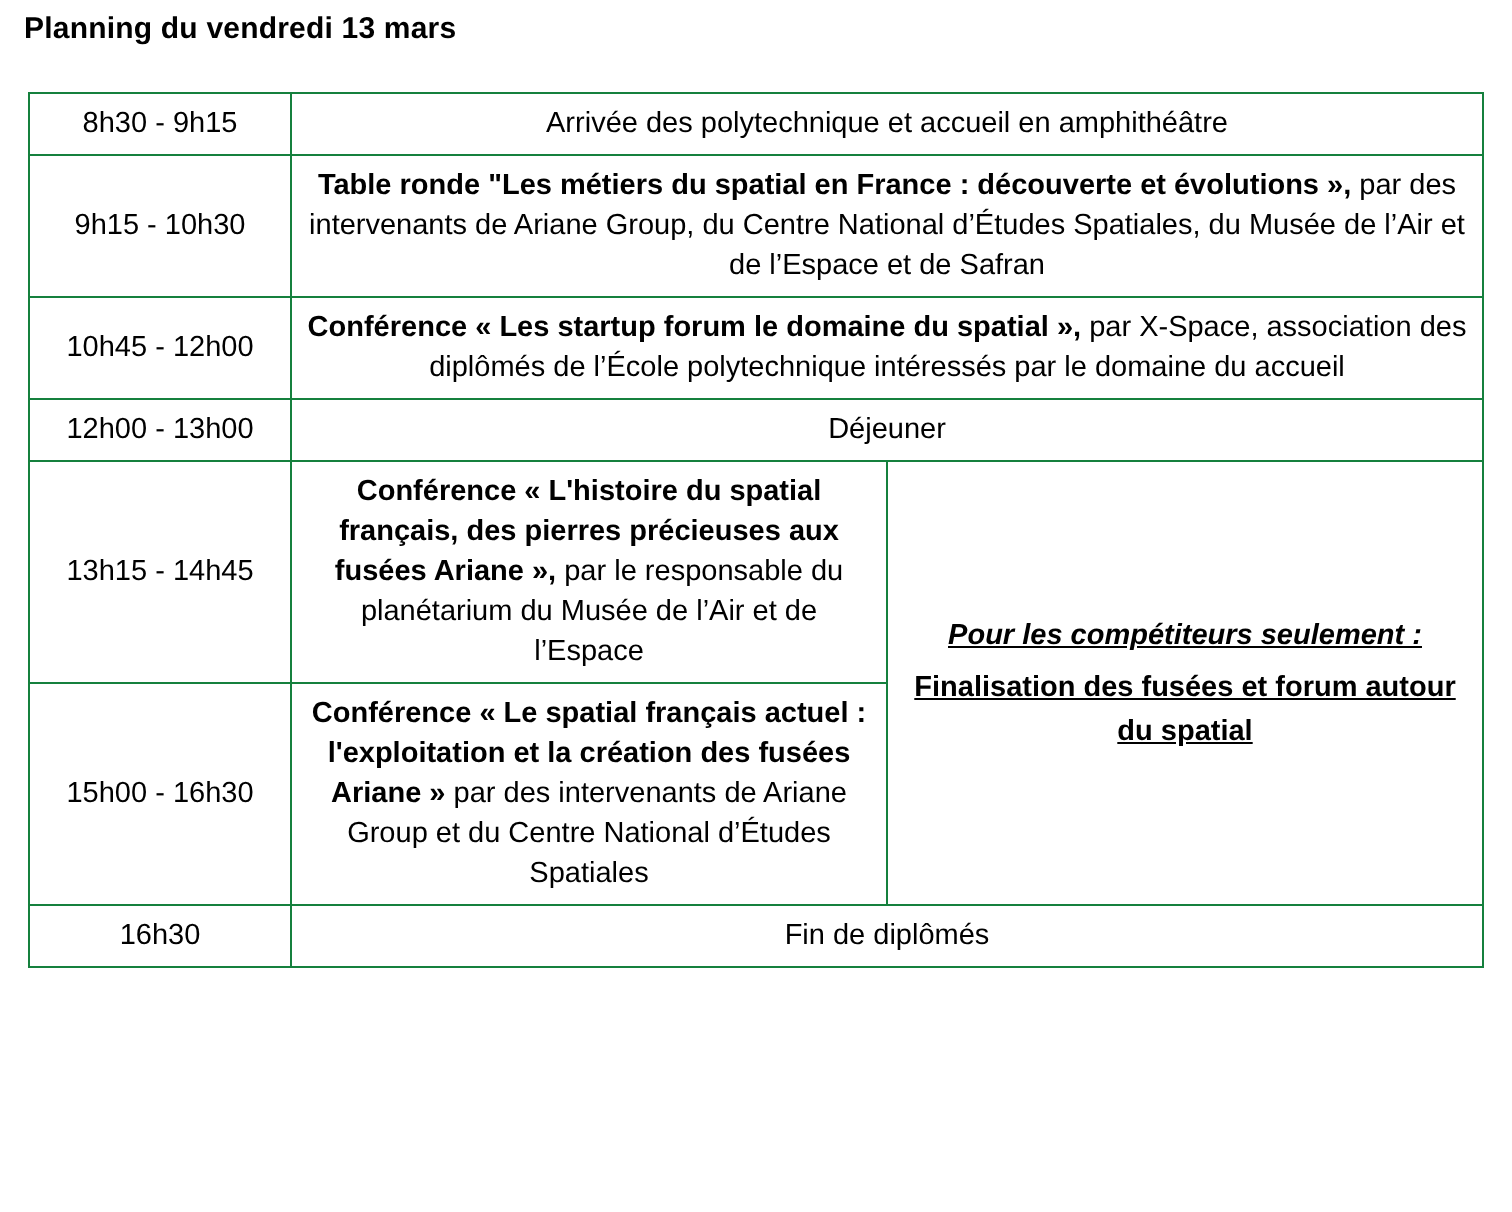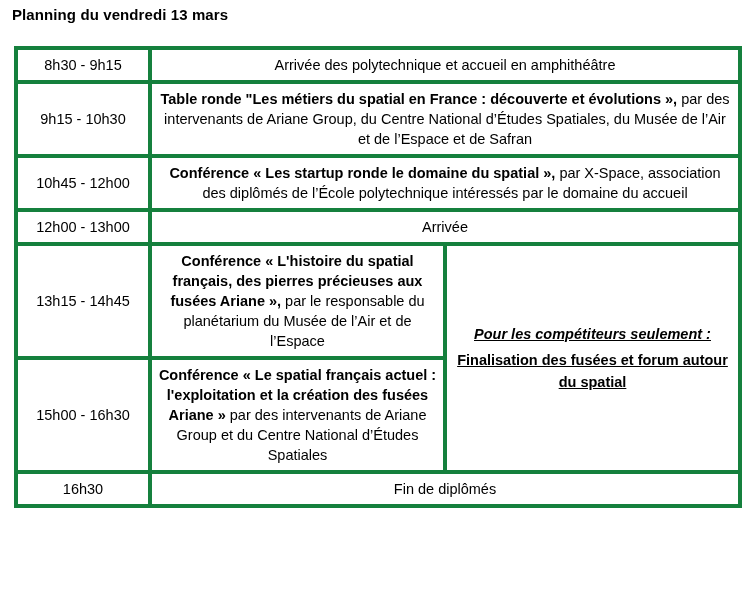--- a/index.html
+++ b/index.html
@@ -30,21 +30,21 @@
   .table-wrap {
     padding: 22px 14px 0 14px;
     box-sizing: border-box;
   }
   table.schedule {
     border-collapse: collapse;
     width: 728px;
     table-layout: fixed;
   }
   table.schedule td {
-    border: 4px solid #15803d;
+    border: 1px solid #15803d;
     vertical-align: middle;
     padding: 5px 6px;
     font-size: 14.5px;
     line-height: 20px;
   }
   td.time {
     width: 118px;
     text-align: center;
     font-size: 14.5px;
   }
@@ -90,26 +90,26 @@
           <td class="desc" colspan="2">Arrivée des polytechnique et accueil en amphithéâtre</td>
         </tr>
 
         <tr>
           <td class="time">9h15 - 10h30</td>
           <td class="desc" colspan="2"><span class="b">Table ronde "Les métiers du spatial en France : découverte et évolutions »,</span><span> par des intervenants de Ariane Group, du Centre National d’Études Spatiales, du Musée de l’Air et de l’Espace et de Safran</span></td>
         </tr>
 
         <tr>
           <td class="time">10h45 - 12h00</td>
-          <td class="desc" colspan="2"><span class="b">Conférence « Les startup ronde le domaine du spatial »,</span><span> par X-Space, association des diplômés de l’École polytechnique intéressés par le domaine du accueil</span></td>
+          <td class="desc" colspan="2"><span class="b">Conférence « Les startup forum le domaine du spatial »,</span><span> par X-Space, association des diplômés de l’École polytechnique intéressés par le domaine du accueil</span></td>
         </tr>
 
         <tr>
           <td class="time">12h00 - 13h00</td>
-          <td class="desc" colspan="2">Arrivée</td>
+          <td class="desc" colspan="2">Déjeuner</td>
         </tr>
 
         <tr>
           <td class="time">13h15 - 14h45</td>
           <td class="desc-left narrow-desc"><span class="b">Conférence « L'histoire du spatial français, des pierres précieuses aux fusées Ariane »,</span><span> par le responsable du planétarium du Musée de l’Air et de l’Espace</span></td>
           <td class="comp-cell" rowspan="2">
             <div class="comp-head">Pour les compétiteurs seulement :</div>
             <div class="comp-body">Finalisation des fusées et forum autour du spatial</div>
           </td>
         </tr>

